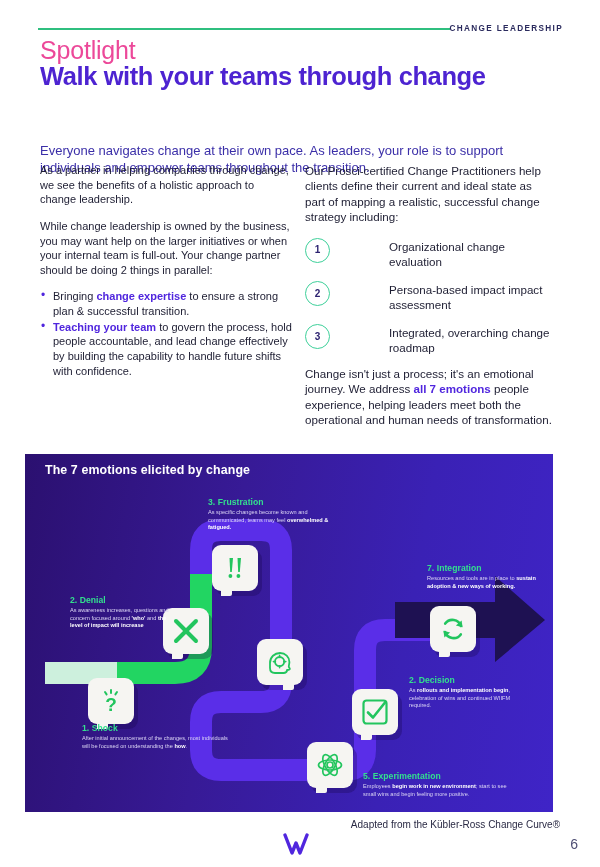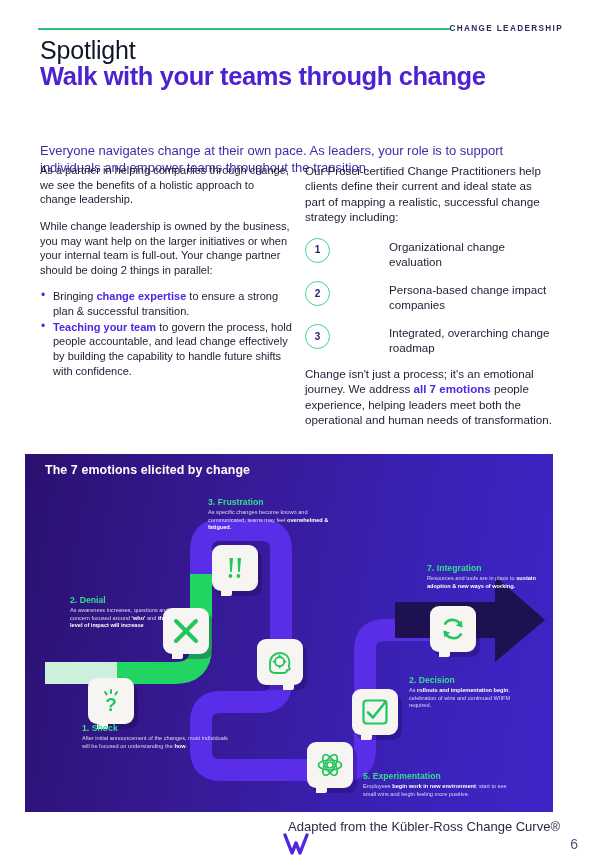--- a/index.html
+++ b/index.html
@@ -16,21 +16,21 @@
     position:absolute; left:38px; top:24px; width:525px;
     display:flex; align-items:center; gap:0;
   }
   .eyebrow-rule{ flex:1 1 auto; height:2px; background:#2fbf7f; }
   .eyebrow-text{
     font-size:8.2px; letter-spacing:1.35px; font-weight:700;
     color:#2b2b5e; white-space:nowrap;
   }
   .spotlight{
     position:absolute; left:40px; top:36px;
-    font-size:25px; color:#0f172a; font-weight:400; letter-spacing:-0.2px;
+    font-size:25px; color:#ec4899; font-weight:400; letter-spacing:-0.2px;
   }
   .headline{
     position:absolute; left:40px; top:62px;
     font-size:25.5px; color:#4d23d1; font-weight:700; letter-spacing:-0.4px;
   }
   .lede{
     position:absolute; left:40px; top:104px; width:470px;
     font-size:13px; line-height:1.33; color:#3b2fa8; font-weight:400;margin-top:38px;
   }
 
@@ -108,21 +108,21 @@
   .c2{ left:163px; top:608px; }
   .c3{ left:212px; top:545px; }
   .c4{ left:257px; top:639px; }
   .c5{ left:307px; top:742px; }
   .c6{ left:352px; top:689px; }
   .c7{ left:430px; top:606px; }
 
   
   .caption{
     position:absolute; right:40px; top:819px;
-    font-size:13px; color:#2a2a44;
+    font-size:10px; color:#2a2a44;
   }
   .logo{
     position:absolute; left:283px; top:832px; width:34px; height:24px;
   }
   .pagenum{
     position:absolute; right:22px; top:836px;
     font-size:14px; color:#4f4f74;
   }
 </style>
 </head>
@@ -151,21 +151,21 @@
   <div class="col-right">
     <p>Our Prosci-certified Change Practitioners help clients define their current and ideal state as part of mapping a realistic, successful change strategy including:</p>
 
     <div class="numlist">
       <div class="numrow">
         <div class="numcircle">1</div>
         <div class="numtext">Organizational change evaluation</div>
       </div>
       <div class="numrow">
         <div class="numcircle">2</div>
-        <div class="numtext">Persona-based change impact companies</div>
+        <div class="numtext">Persona-based impact impact assessment</div>
       </div>
       <div class="numrow">
         <div class="numcircle">3</div>
         <div class="numtext">Integrated, overarching change roadmap</div>
       </div>
     </div>
 
     <p><span>Change isn't just a process; it's an emotional journey. We address </span><b class="hl">all 7 emotions</b><span> people experience, helping leaders meet both the operational and human needs of transformation.</span></p>
   </div>
 

